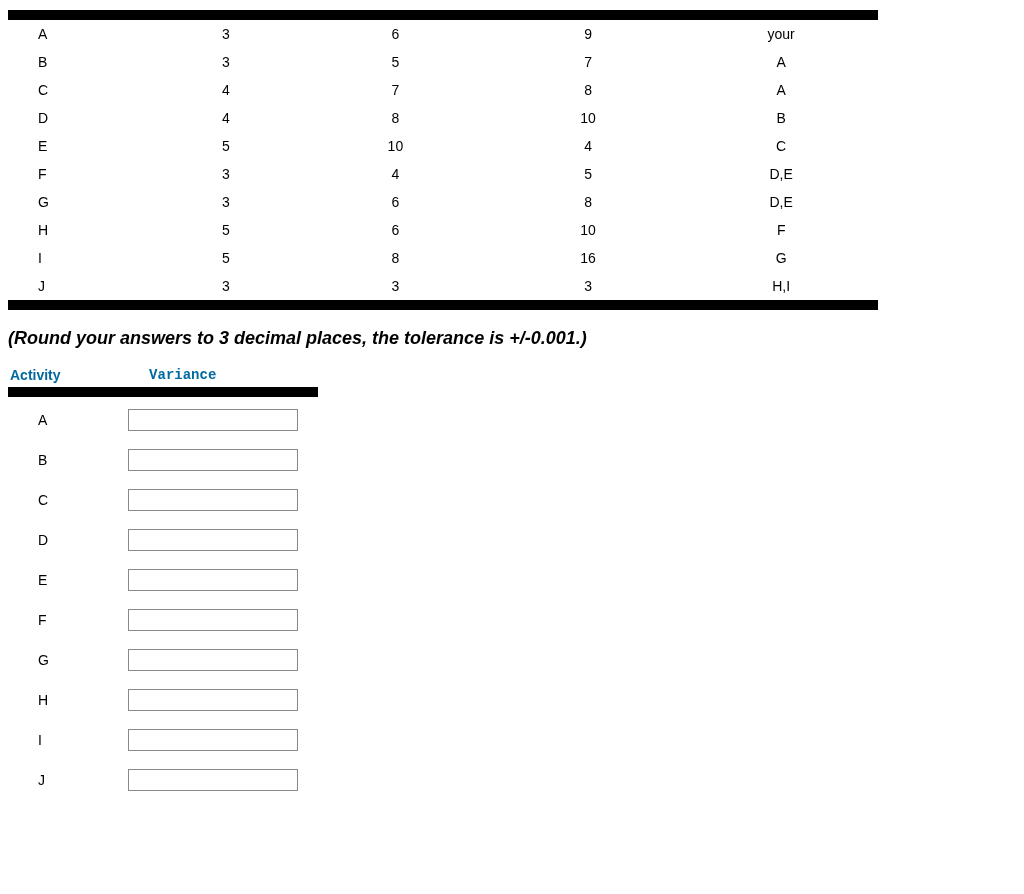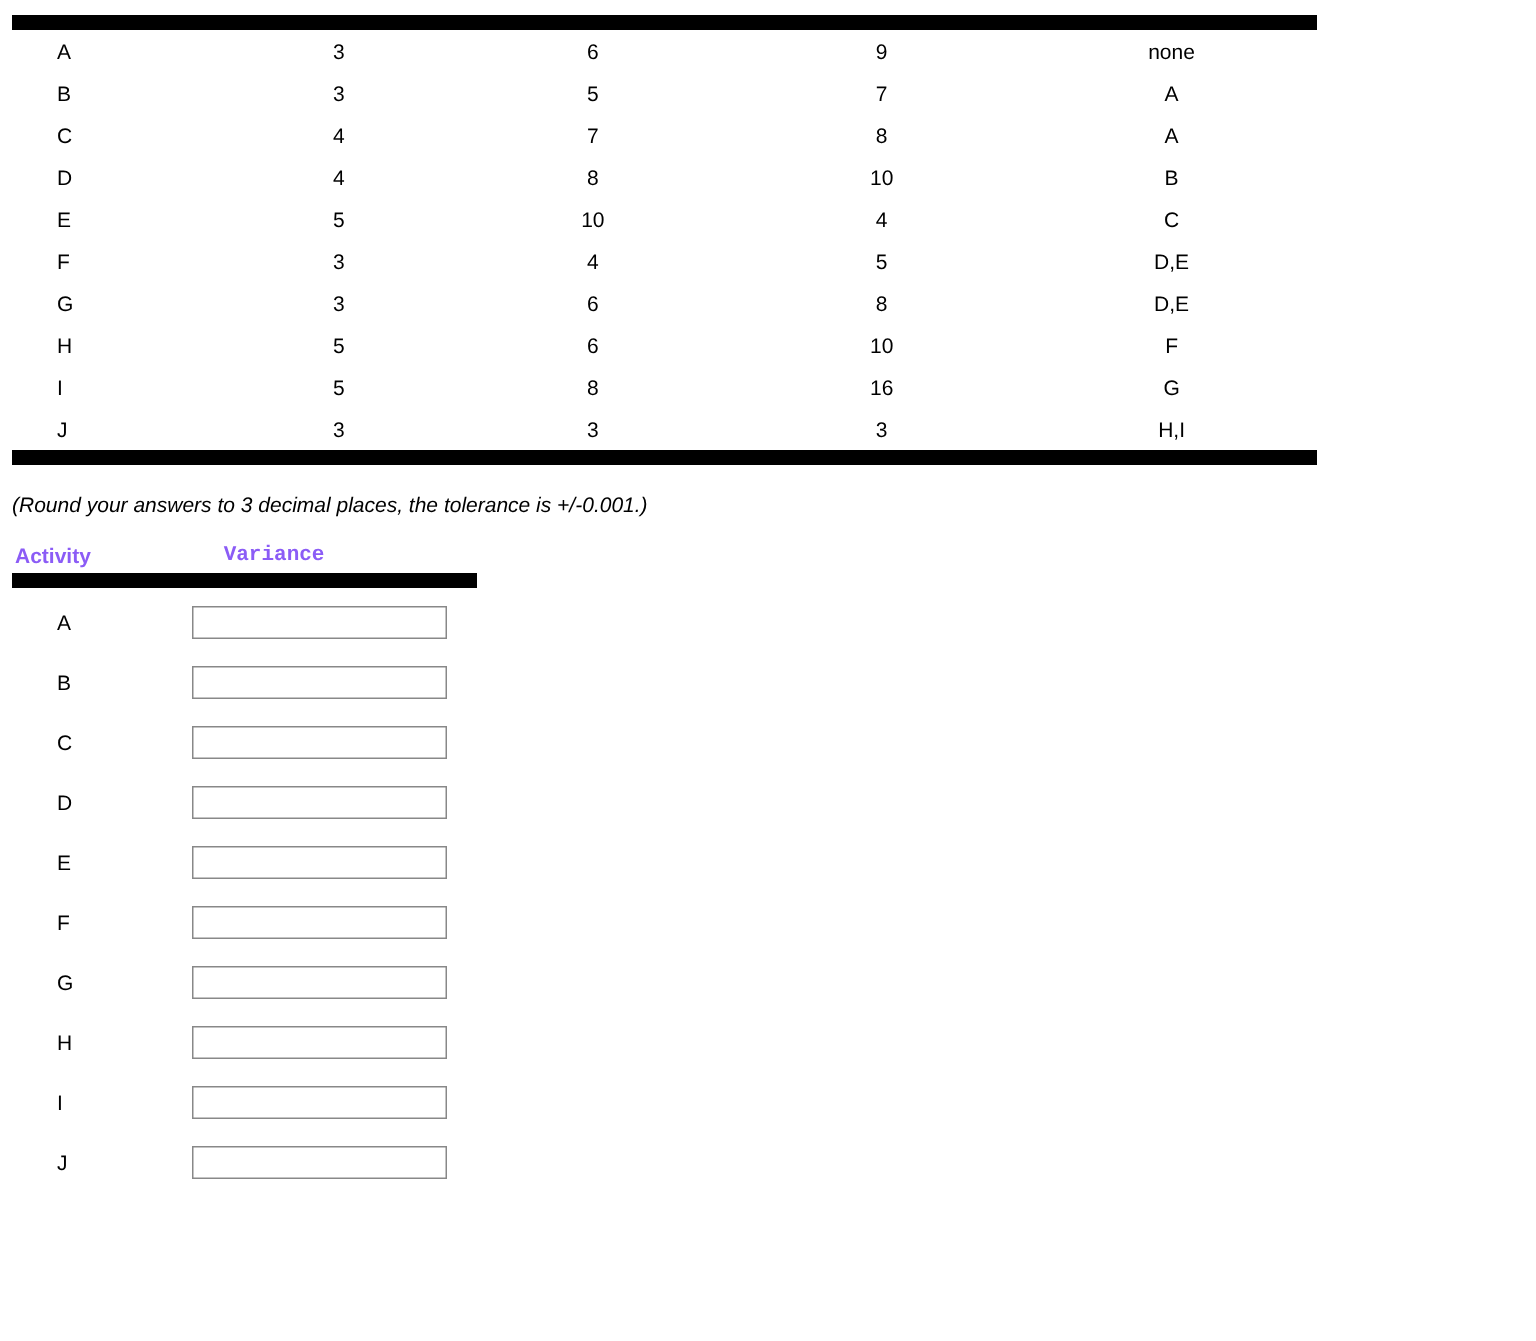--- a/index.html
+++ b/index.html
@@ -26,32 +26,32 @@
   }
   .data-table td:nth-child(2) { width: 150px; }
   .data-table td:nth-child(3) { width: 200px; }
   .data-table td:nth-child(4) { width: 200px; }
   .data-table td:nth-child(5) { width: 200px; }
   .black-bar {
     background: #000;
     height: 10px;
   }
   .instruction {
-    font-weight: normal;
+    font-weight: bold;
     font-style: italic;
-    font-size: 14px;
+    font-size: 18px;
     margin: 18px 0 14px 0;
   }
   .answer-section {
     width: 310px;
   }
   .answer-header {
     display: flex;
     font-weight: bold;
-    color: #8b5cf6;
+    color: #0369a1;
     font-size: 14px;
     padding: 4px 0;
   }
   .answer-header .col-activity {
     width: 140px;
     padding-left: 2px;
   }
   .answer-header .col-variance {
     width: 170px;
     font-family: Liberation Mono, monospace;
@@ -89,21 +89,21 @@
 
 <div class="black-bar" style="width:870px"></div>
 
 <table class="data-table">
   <tbody id="data-table-body">
       <tr>
         <td>A</td>
         <td>3</td>
         <td>6</td>
         <td>9</td>
-        <td>none</td>
+        <td>your</td>
       </tr>
       <tr>
         <td>B</td>
         <td>3</td>
         <td>5</td>
         <td>7</td>
         <td>A</td>
       </tr>
       <tr>
         <td>C</td>

